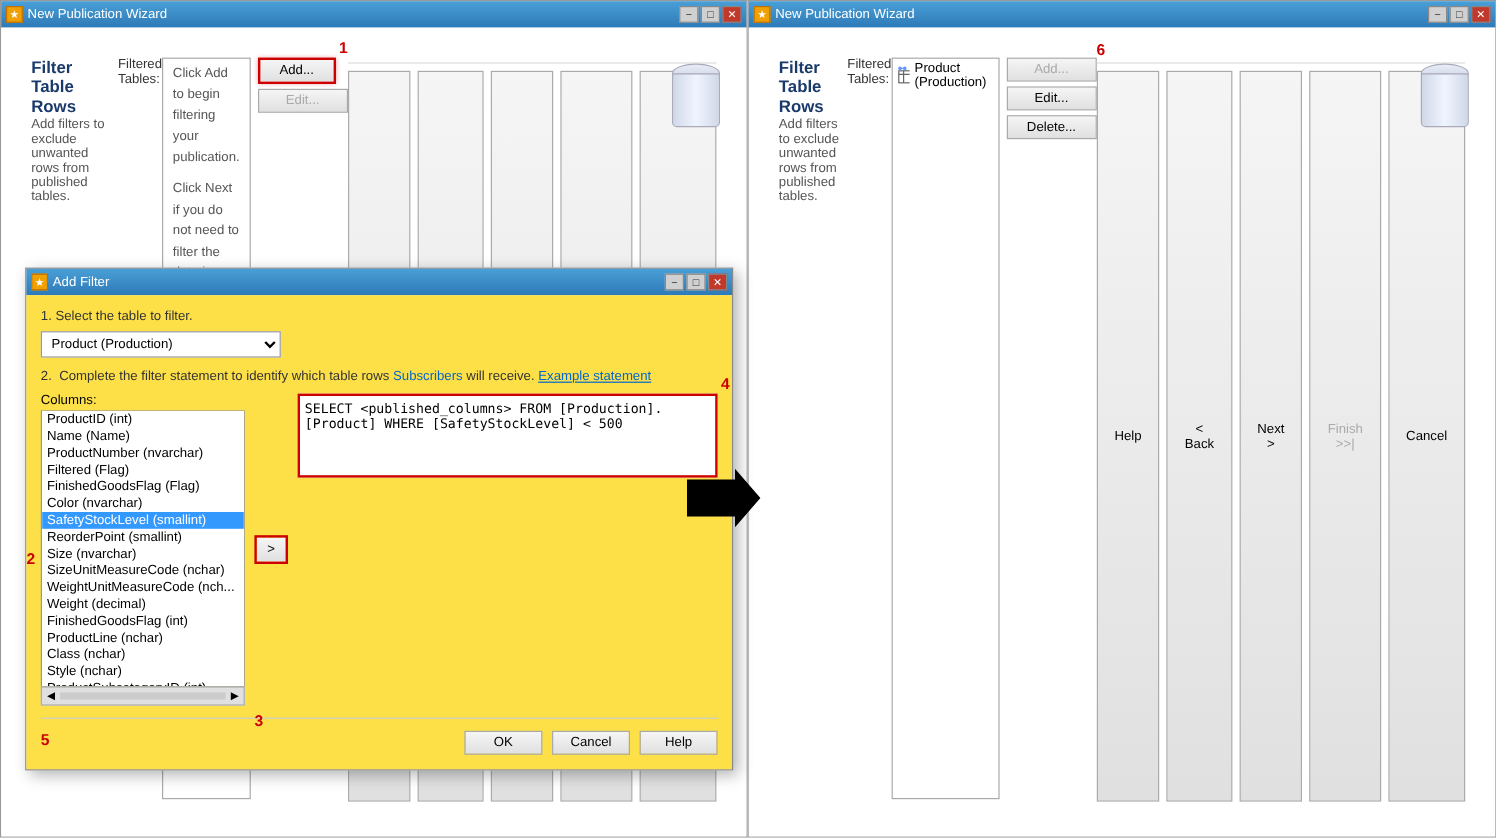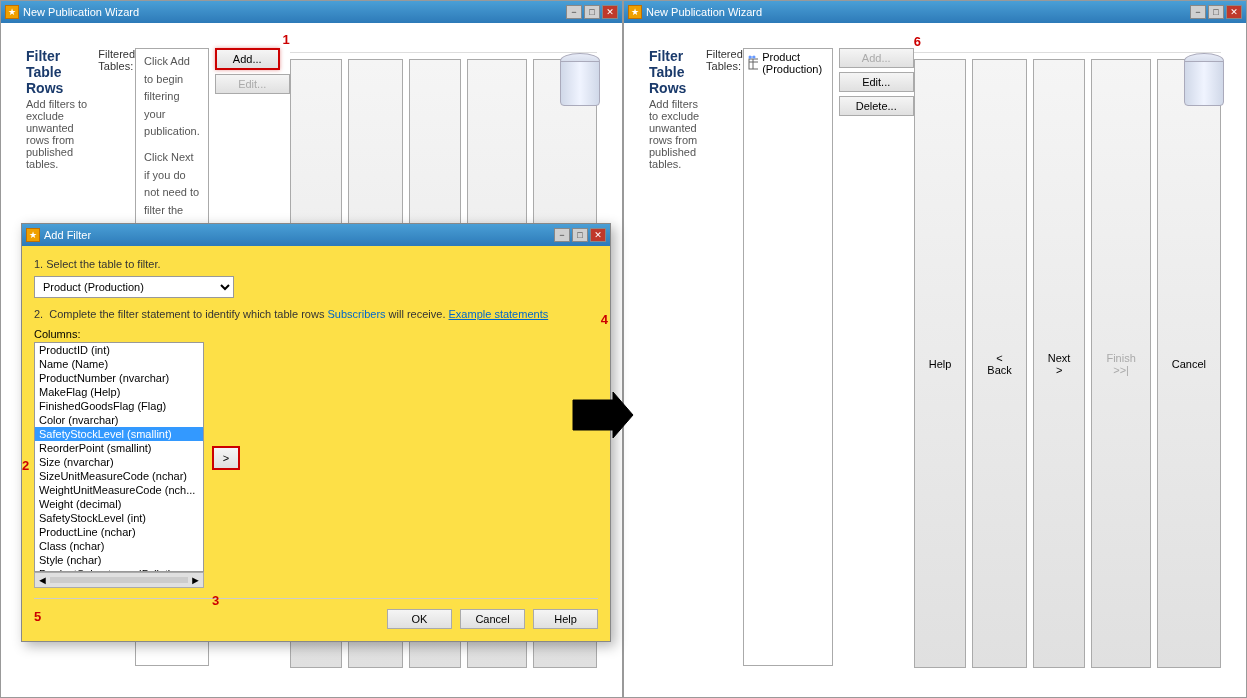--- a/index.html
+++ b/index.html
@@ -423,44 +423,44 @@
       </div>
 
       <div class="dialog-content">
         <div class="step-label">1.  Select the table to filter.</div>
         <select class="select-dropdown">
           <option>Product (Production)</option>
         </select>
 
         <div style="margin-top:10px;">
           <div class="step-label">
-            2.&nbsp; Complete the filter statement to identify which table rows <span style="color:#0066cc;cursor:pointer;">Subscribers</span> will receive. <span class="link-text">Example statements</span>
+            2.&nbsp; Complete the filter statement to identify which table rows <span style="color:#0066cc;cursor:pointer;">Subscribers</span> will receive. <span class="link-text">Example statement</span>
           </div>
         </div>
 
         <div class="columns-filter-row" style="position:relative;">
 
           <span style="position:absolute;left:-12px;top:50%;color:#c00;font-weight:bold;font-size:13px;">2</span>
 
           <div class="columns-box">
             <div class="columns-label">Columns:</div>
             <div class="columns-list" style="position:relative;">
               <div class="col-item">ProductID (int)</div>
               <div class="col-item">Name (Name)</div>
               <div class="col-item">ProductNumber (nvarchar)</div>
-              <div class="col-item">MakeFlag (Help)</div>
+              <div class="col-item">Filtered (Flag)</div>
               <div class="col-item">FinishedGoodsFlag (Flag)</div>
               <div class="col-item">Color (nvarchar)</div>
               <div class="col-item selected">SafetyStockLevel (smallint)</div>
               <div class="col-item">ReorderPoint (smallint)</div>
               <div class="col-item">Size (nvarchar)</div>
               <div class="col-item">SizeUnitMeasureCode (nchar)</div>
               <div class="col-item">WeightUnitMeasureCode (nch...</div>
               <div class="col-item">Weight (decimal)</div>
-              <div class="col-item">SafetyStockLevel (int)</div>
+              <div class="col-item">FinishedGoodsFlag (int)</div>
               <div class="col-item">ProductLine (nchar)</div>
               <div class="col-item">Class (nchar)</div>
               <div class="col-item">Style (nchar)</div>
               <div class="col-item">ProductSubcategoryID (int)</div>
 
             </div>
 
             <div style="height:16px;background:#e0e0e0;border:1px solid #aaa;display:flex;align-items:center;justify-content:space-between;padding:0 2px;">
               <span style="cursor:pointer;">◄</span>
               <div style="flex:1;height:6px;background:#ccc;margin:0 2px;"></div>
@@ -470,20 +470,22 @@
 
           <div class="arrow-btn-area" style="position:relative;">
 
             <span style="position:absolute;bottom:-20px;left:0;color:#c00;font-weight:bold;font-size:13px;">3</span>
             <button class="arrow-btn" style="border:2px solid #c00;">&gt;</button>
           </div>
 
           <div class="filter-statement-area" style="position:relative;">
             
             <span style="position:absolute;right:-10px;top:-16px;color:#c00;font-weight:bold;font-size:13px;">4</span>
+            <textarea class="filter-textarea" style="">SELECT &lt;published_columns&gt; FROM [Production].
+[Product] WHERE [SafetyStockLevel] &lt; 500</textarea>
           </div>
         </div>
 
         <div class="dialog-bottom-btns">
 
           <span style="color:#c00;font-weight:bold;font-size:13px;margin-right:auto;">5</span>
           <button class="btn">OK</button>
           <button class="btn">Cancel</button>
           <button class="btn">Help</button>
         </div>

